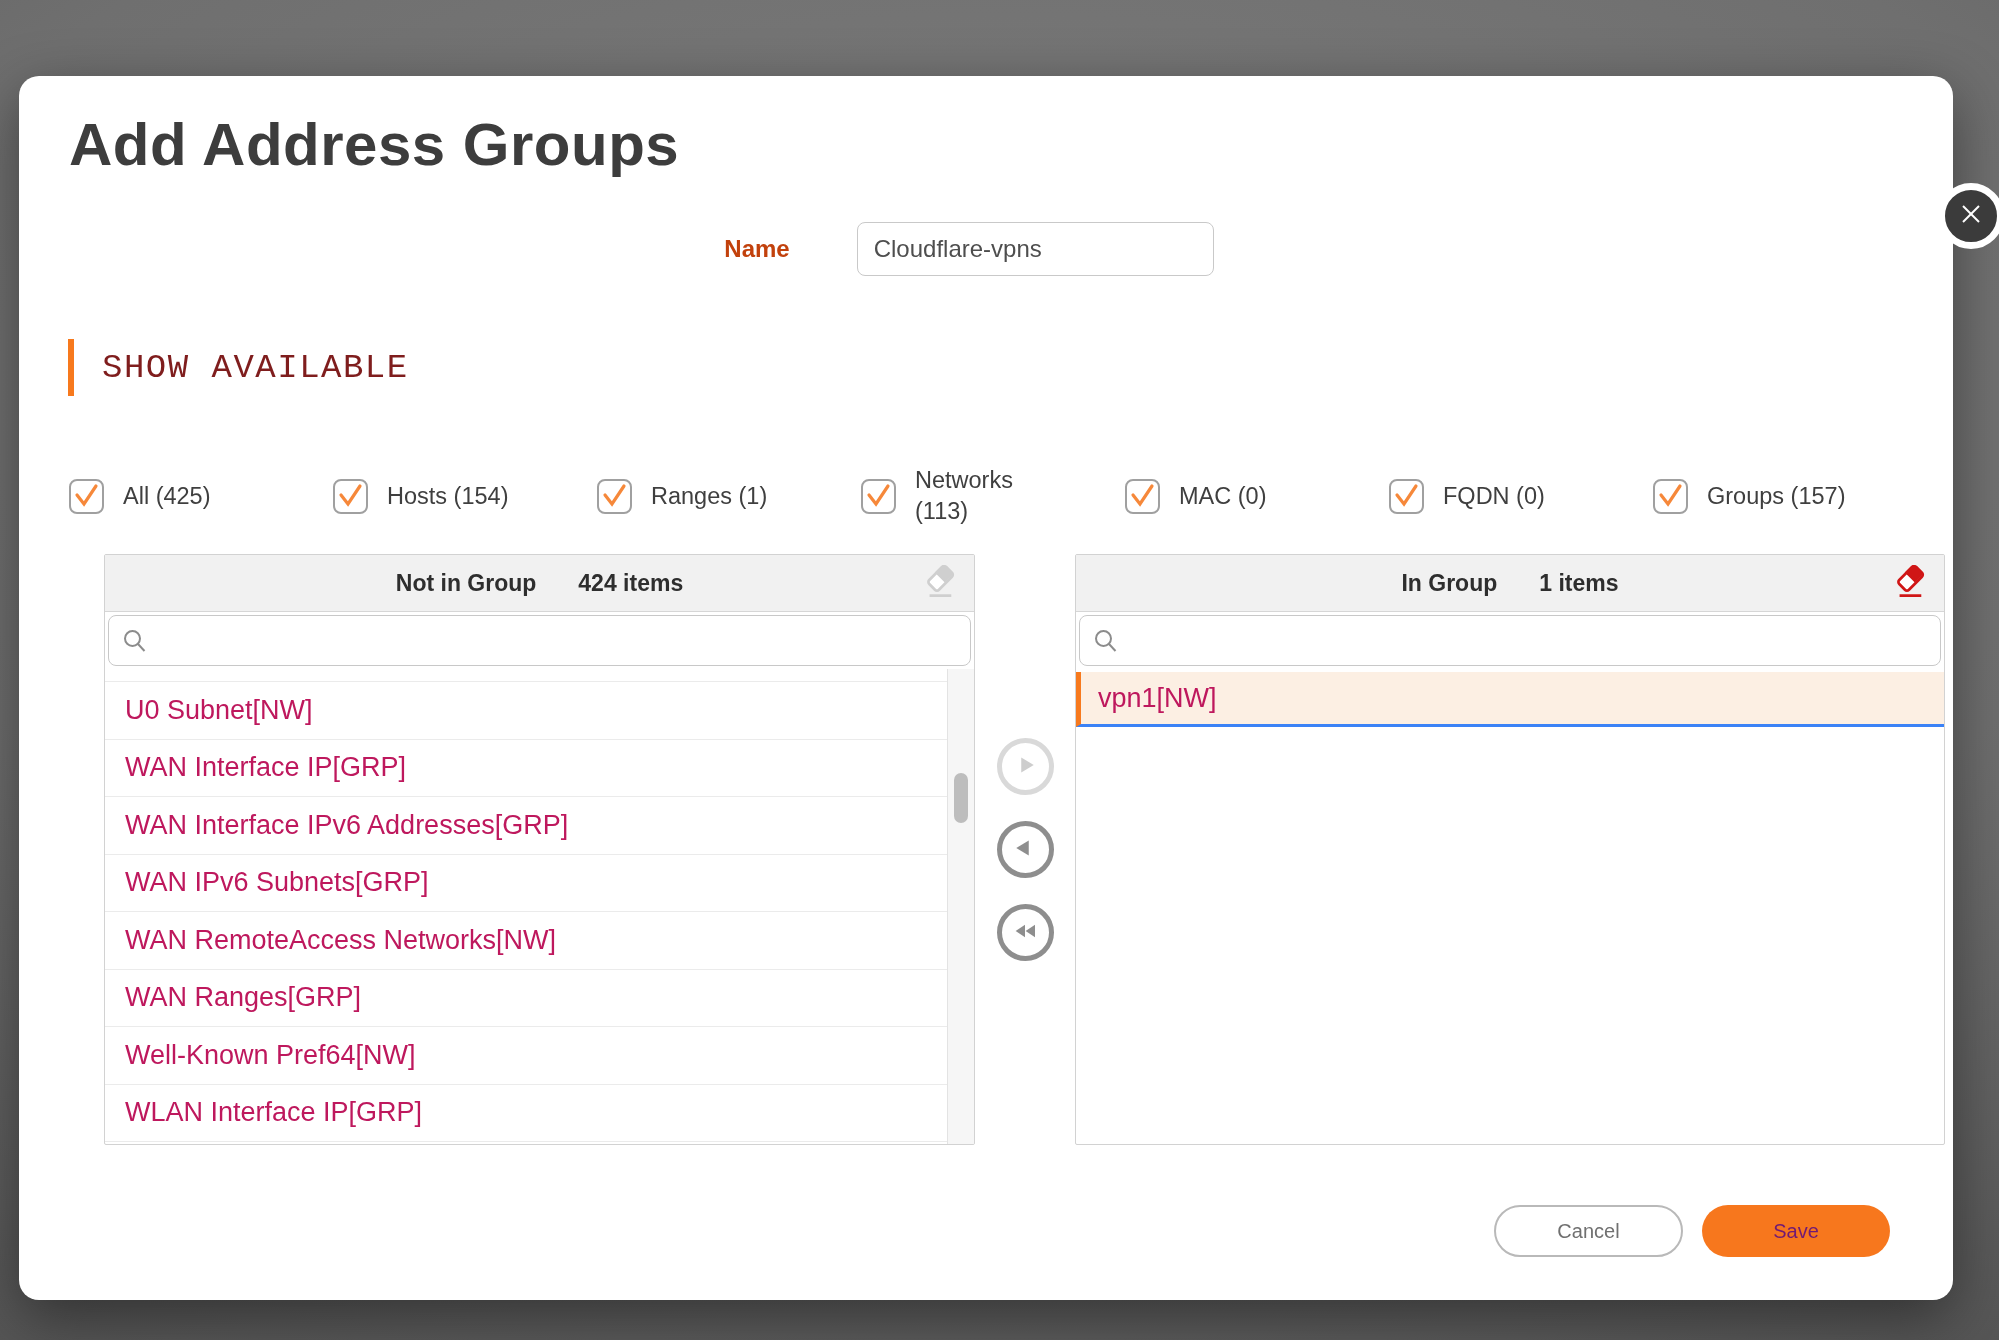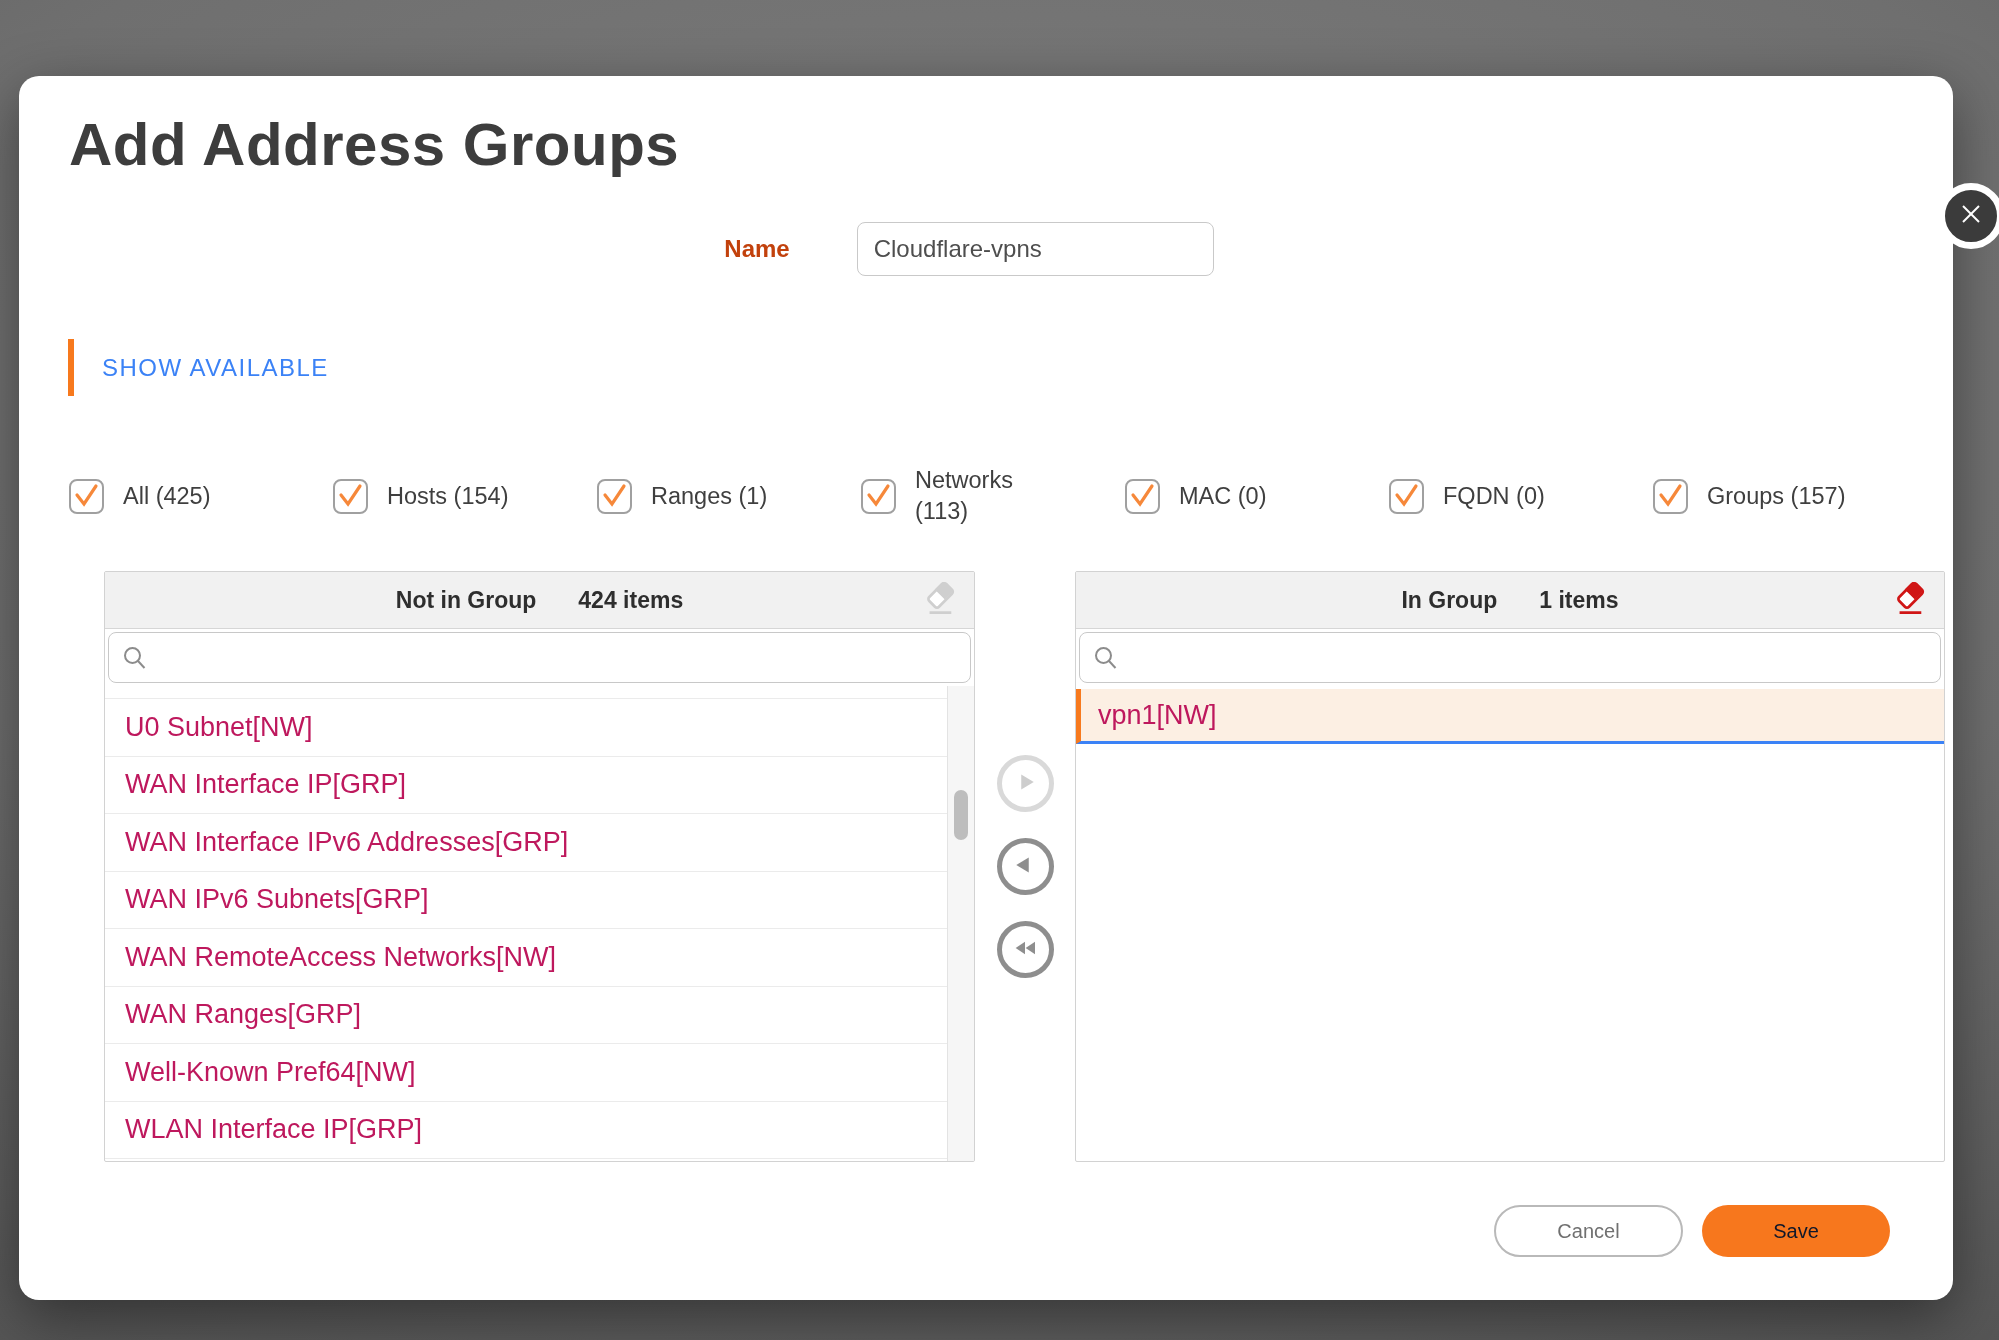--- a/index.html
+++ b/index.html
@@ -43,40 +43,40 @@
     font-family: inherit; font-size: 24px; color: #4e4e4e; padding: 0 16px;
     outline: none; background: #fff;
   }
 
   
   .section-header {
     position: absolute; left: 49px; top: 263px; height: 57px;
     display: flex; align-items: center;
   }
   .section-bar { width: 6px; height: 57px; background: #f7791d; margin-right: 28px; }
-  .section-text { font-size: 24px; color: #3b82f6; letter-spacing: 1.5px; }
+  .section-text { font-size: 34px; color: #7f1d1d; letter-spacing: 1.5px; font-family: Liberation Mono, monospace; }
 
   
   .filters {
     position: absolute; left: 50px; top: 370px; right: 30px; height: 100px;
     display: flex; align-items: center;
   }
   .filter-item { display: flex; align-items: center; width: 264px; flex: 0 0 auto; }
   .filter-item:last-child { width: auto; }
   .checkbox {
     width: 35px; height: 35px; border: 2px solid #a0a0a0; border-radius: 8px;
     background: #fff; flex: 0 0 auto; display: flex; align-items: center; justify-content: center;
     cursor: pointer;
   }
   .filter-label { font-size: 23.5px; color: #3f3f3f; margin-left: 19px; line-height: 1.3; }
   .filter-label.wrap { max-width: 118px; }
 
   
   .panels {
-    position: absolute; left: 51px; top: 495px; width: 1842px; height: 562px;
+    position: absolute; left: 51px; top: 478px; width: 1842px; height: 562px;
     display: flex;
     padding-left: 34px;
   }
   .panel {
     width: 871px; height: 591px; flex: 0 0 auto;
     border: 1px solid #d2d2d2; border-radius: 2px;
     background: #fff; display: flex; flex-direction: column; overflow: hidden;
   }
   .panel-header {
     height: 57px; flex: 0 0 auto; background: #f1f1f1; border-bottom: 1px solid #d6d6d6;
@@ -138,21 +138,21 @@
   
   .footer {
     position: absolute; top: 1129px; right: 63px;
     display: flex; gap: 19px;
   }
   .btn { height: 52px; border-radius: 26px; font-family: inherit; font-size: 20px; cursor: pointer; }
   .btn-cancel {
     width: 189px; background: #fff; border: 2px solid #b9b9b9; color: #707070;
   }
   .btn-save {
-    width: 188px; background: #f7771d; border: none; color: #0f172a; font-weight: 500;
+    width: 188px; background: #f7771d; border: none; color: #701a75; font-weight: 500;
   }
 </style>
 </head>
 <body>
 
 <div class="modal">
 
   <div class="close-btn">
     <span>
       <svg width="26" height="26" viewBox="0 0 26 26">

